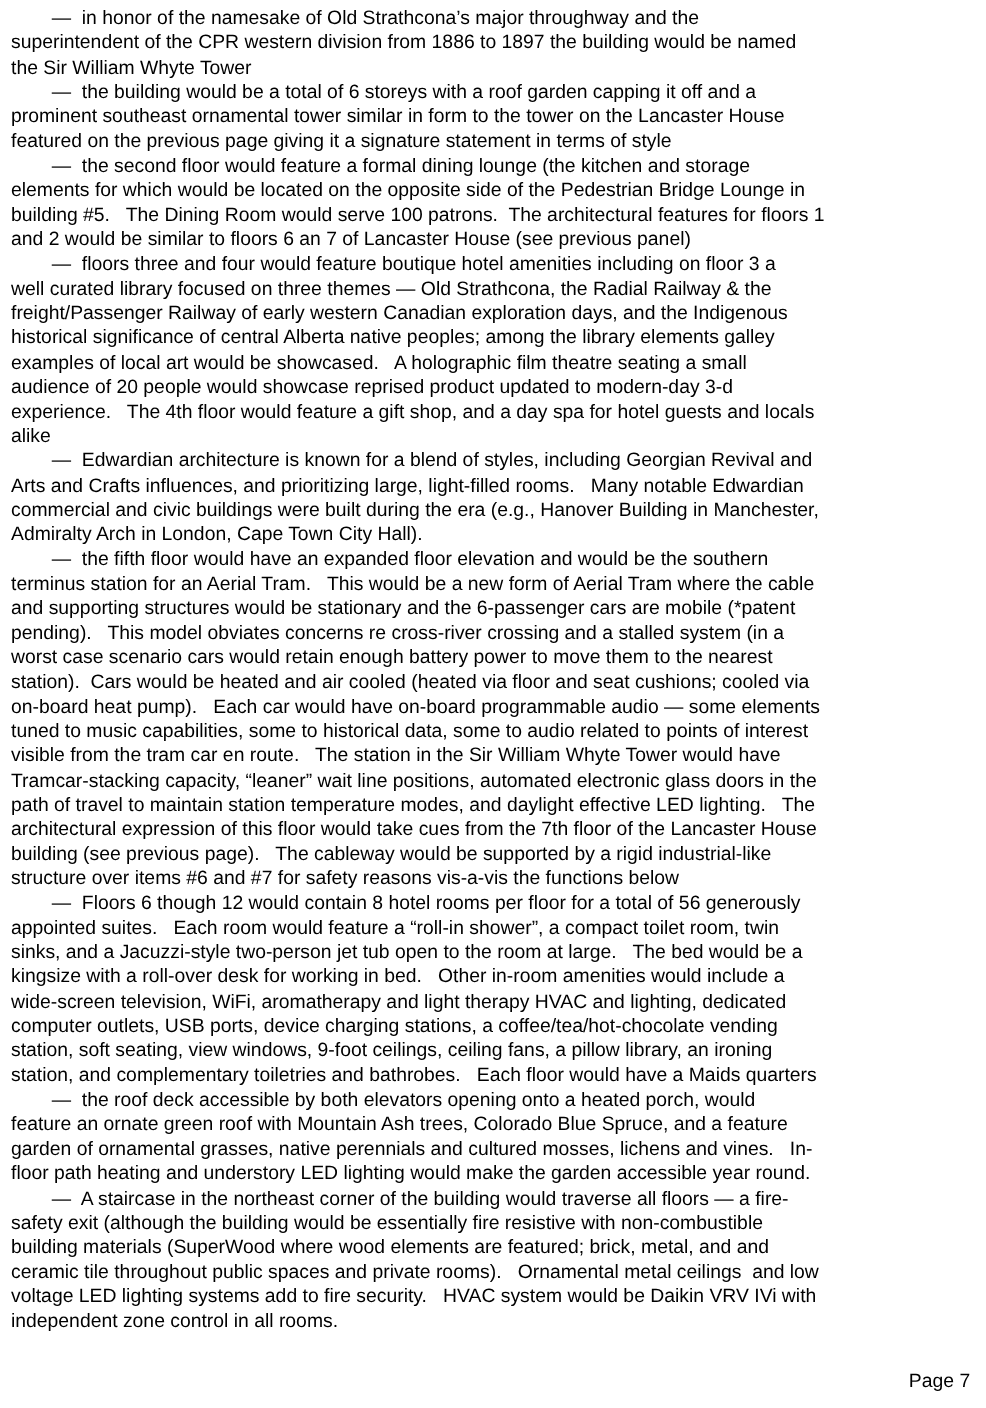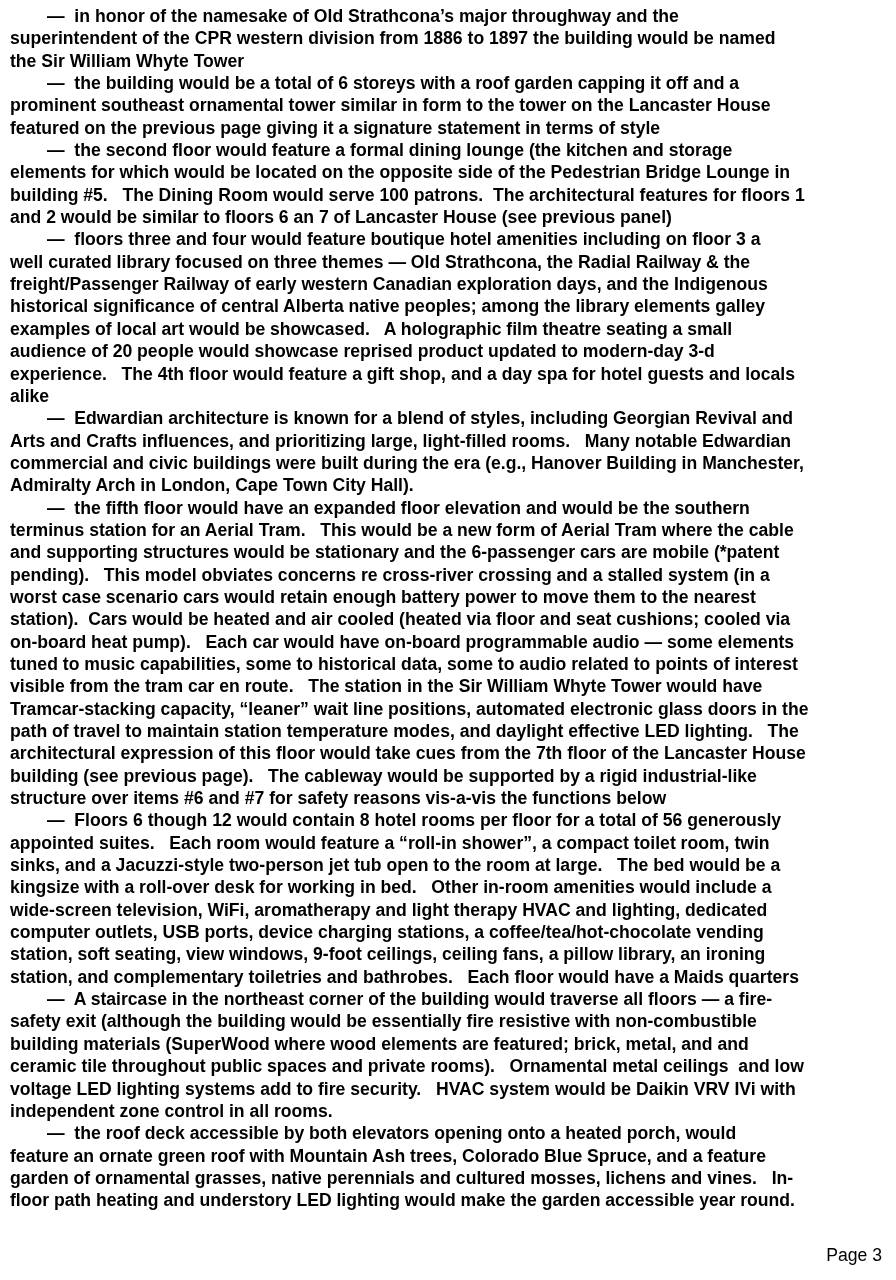--- a/index.html
+++ b/index.html
@@ -22,21 +22,20 @@
     position: absolute;
     top: 5px;
     left: 10px;
     right: 4px;
   }
   p.para {
     margin: 0;
     padding: 0;
     white-space: pre;          
     text-indent: 37px;         
-    font-weight: bold;
   }
   .footer {
     position: absolute;
     top: 1244px;
     right: 14px;
     font-size: 17.6px;
     line-height: 22.35px;
   }
 </style>
 </head>
@@ -81,25 +80,25 @@
 building (see previous page).   The cableway would be supported by a rigid industrial-like
 structure over items #6 and #7 for safety reasons vis-a-vis the functions below</p>
     <p class="para">—  Floors 6 though 12 would contain 8 hotel rooms per floor for a total of 56 generously
 appointed suites.   Each room would feature a “roll-in shower”, a compact toilet room, twin
 sinks, and a Jacuzzi-style two-person jet tub open to the room at large.   The bed would be a
 kingsize with a roll-over desk for working in bed.   Other in-room amenities would include a
 wide-screen television, WiFi, aromatherapy and light therapy HVAC and lighting, dedicated
 computer outlets, USB ports, device charging stations, a coffee/tea/hot-chocolate vending
 station, soft seating, view windows, 9-foot ceilings, ceiling fans, a pillow library, an ironing
 station, and complementary toiletries and bathrobes.   Each floor would have a Maids quarters</p>
+    <p class="para">—  the roof deck accessible by both elevators opening onto a heated porch, would
+feature an ornate green roof with Mountain Ash trees, Colorado Blue Spruce, and a feature
+garden of ornamental grasses, native perennials and cultured mosses, lichens and vines.   In-
+floor path heating and understory LED lighting would make the garden accessible year round.</p>
     <p class="para">—  A staircase in the northeast corner of the building would traverse all floors — a fire-
 safety exit (although the building would be essentially fire resistive with non-combustible
 building materials (SuperWood where wood elements are featured; brick, metal, and and
 ceramic tile throughout public spaces and private rooms).   Ornamental metal ceilings  and low
 voltage LED lighting systems add to fire security.   HVAC system would be Daikin VRV IVi with
 independent zone control in all rooms.</p>
-    <p class="para">—  the roof deck accessible by both elevators opening onto a heated porch, would
-feature an ornate green roof with Mountain Ash trees, Colorado Blue Spruce, and a feature
-garden of ornamental grasses, native perennials and cultured mosses, lichens and vines.   In-
-floor path heating and understory LED lighting would make the garden accessible year round.</p>
   </div>
-  <div class="footer">Page 3</div>
+  <div class="footer">Page 7</div>
 </div>
 
 </body></html>

